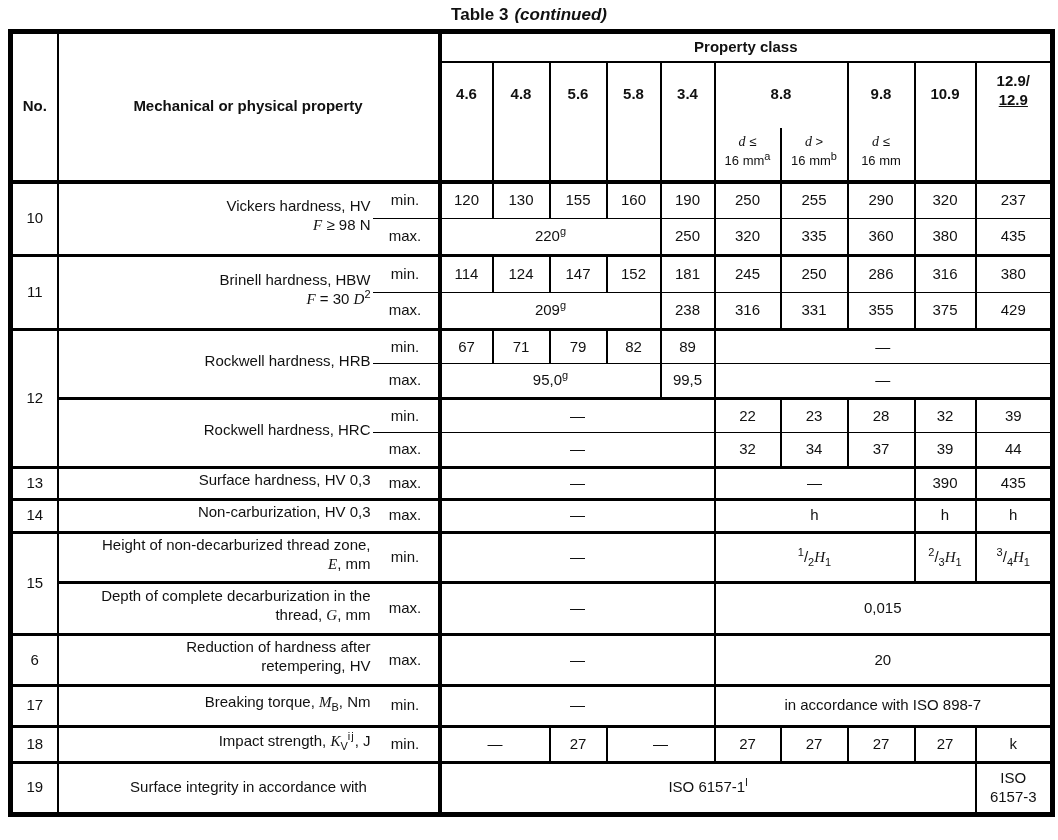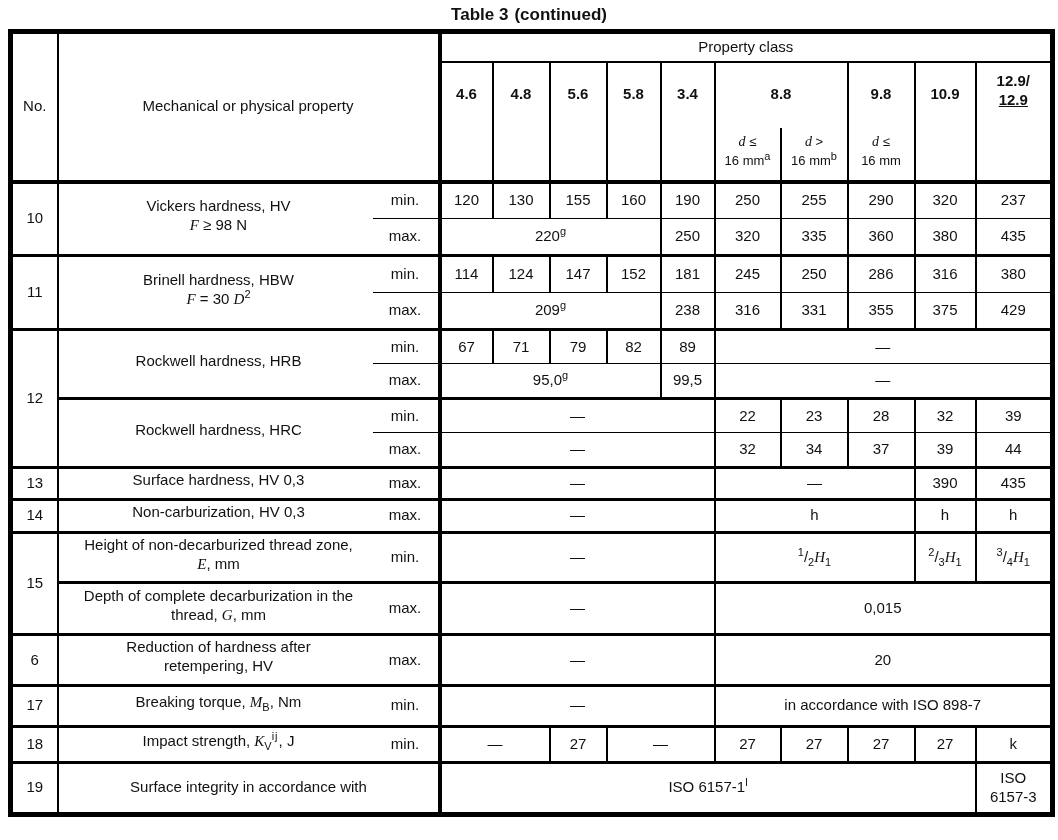--- a/index.html
+++ b/index.html
@@ -1,31 +1,31 @@
 <!DOCTYPE html>
 <html><head>
 <meta charset="utf-8">
 <style>
   html,body{margin:0;padding:0;background:#fff;}
   body{width:1058px;height:840px;font-family:"Liberation Sans",sans-serif;color:#111;-webkit-font-smoothing:antialiased;}
   .title{width:1042px;margin:5px 0 4px 8px;text-align:center;font-size:17px;font-weight:bold;}
-  .title .cont{margin-left:6px;}
+  .title .cont{font-style:italic;margin-left:6px;}
   table{border-collapse:collapse;table-layout:fixed;width:1042px;margin-left:8px;border:5px solid #000;}
   td{border:2px solid #000;text-align:center;vertical-align:middle;font-size:15px;padding:0;line-height:1.25;overflow:hidden;}
   
-  .hcell{font-weight:normal;}
+  .hcell{font-weight:bold;}
   .prophead{border-right-width:4px;}
   .pclass{border-left-width:4px;}
   .cls{font-weight:bold;vertical-align:top;padding-top:22px;}
   .nob{border-bottom:none;}
   .subh{border-top:none;font-size:13px;line-height:1.45;vertical-align:middle;padding-bottom:4px;}
   .c129{padding-top:8px;line-height:1.3;}
   .c129 .u{text-decoration:underline;}
   
-  .prop{text-align:center;padding:2px 2px 8px 8px;border-right:none;}
+  .prop{text-align:right;padding:2px 2px 8px 8px;border-right:none;}
   .mm{border-left:none;border-right-width:4px;}
   .prop19{text-align:center;padding-left:1px;border-right-width:4px;}
   tr.grp > td{border-top-width:3px;}
   tr.hdrline > td{border-top-width:4px;}
   tr.bb1 > td{border-bottom-width:1px;}
   tr.bt1 > td{border-top-width:1px;}
   
   .mi{font-family:"Liberation Serif",serif;font-style:italic;}
   .nt{font-size:11px;vertical-align:super;line-height:0;}
   .sb{font-size:11px;vertical-align:sub;line-height:0;}

